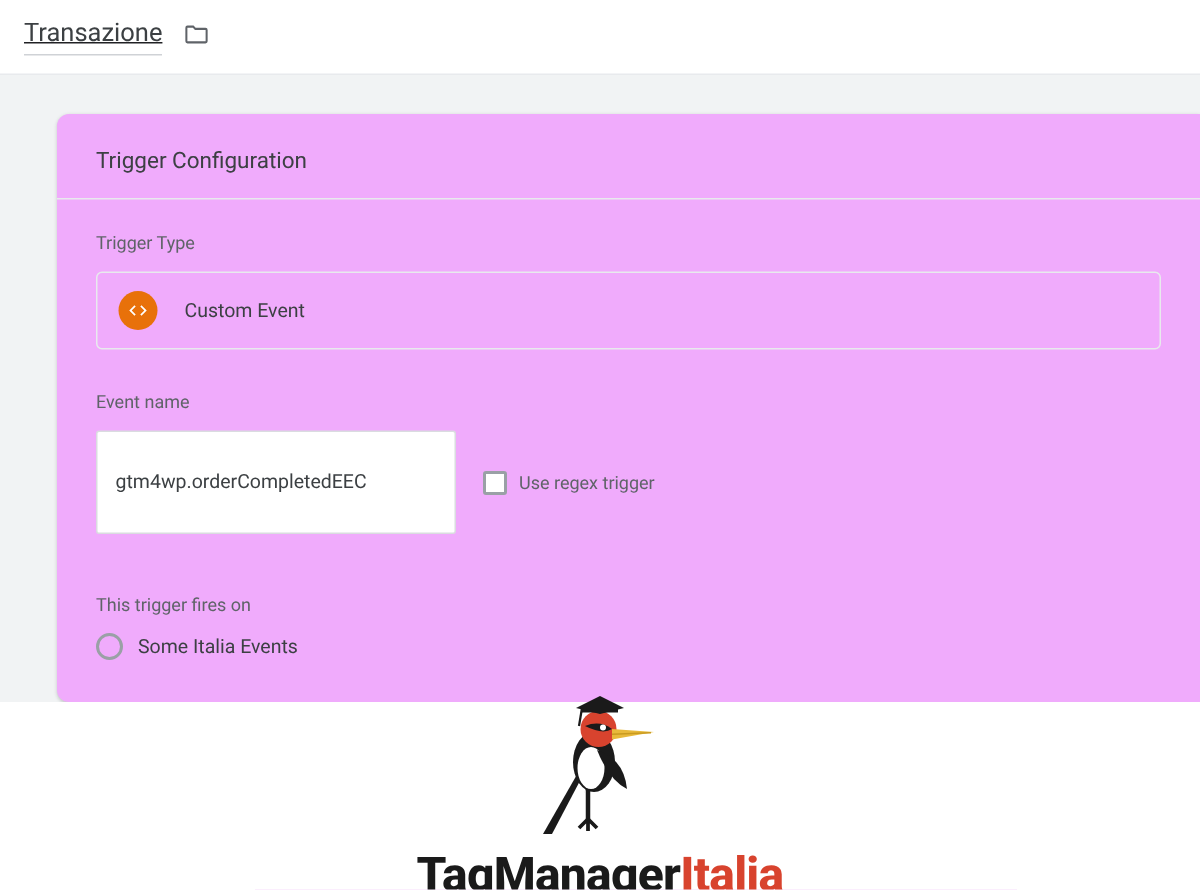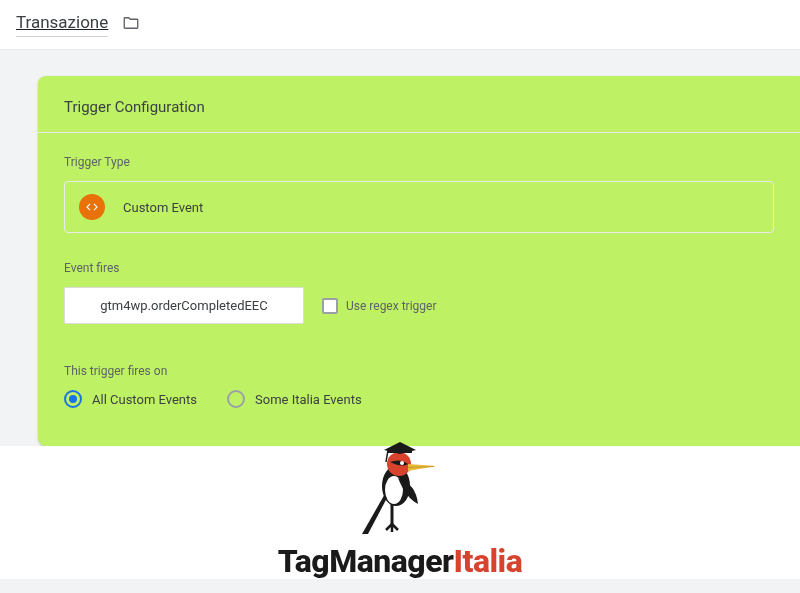--- a/index.html
+++ b/index.html
@@ -32,21 +32,21 @@
     fill: none;
     stroke: #5f6368;
     stroke-width: 1.8;
   }
   .workspace {
     background: #f1f3f4;
     height: calc(100% - 50px);
     padding-top: 26px;
   }
   .card {
-    background: #bef264;
+    background: #f0abfc;
     margin-left: 38px;
     border-radius: 8px 0 0 8px;
     box-shadow: 0 1px 2px rgba(60,64,67,0.15), 0 1px 3px rgba(60,64,67,0.1);
     padding: 22px 26px 28px 26px;
     min-height: 370px;
   }
   .card-title {
     font-size: 15px;
     color: #3c4043;
     font-weight: 400;
@@ -88,26 +88,25 @@
   }
   .event-row {
     display: flex;
     align-items: center;
     gap: 18px;
     margin-bottom: 40px;
   }
   .text-input {
     border: 1px solid #dadce0;
     border-radius: 2px;
-    padding: 10px 12px;
+    padding: 26px 12px;
     font-size: 13px;
     color: #3c4043;
     width: 240px;
     font-family: inherit;
-    text-align: center;
   }
   .checkbox-wrap {
     display: flex;
     align-items: center;
     gap: 8px;
     cursor: pointer;
   }
   .checkbox {
     width: 16px; height: 16px;
     border: 2px solid #9aa0a6;
@@ -194,35 +193,31 @@
     <div class="section-label">Trigger Type</div>
     <div class="type-row">
       <span class="circle-icon">
         <svg viewBox="0 0 24 24">
             <path d="M9.4 16.6 4.8 12l4.6-4.6L8 6l-6 6 6 6 1.4-1.4zM14.6 7.4 19.2 12l-4.6 4.6L16 18l6-6-6-6-1.4 1.4z"></path>
           </svg>
       </span>
       <span class="type-text">Custom Event</span>
     </div>
 
-    <div class="section-label">Event fires</div>
+    <div class="section-label">Event name</div>
     <div class="event-row">
       <input class="text-input" type="text" value="gtm4wp.orderCompletedEEC" style="">
       <label class="checkbox-wrap">
         <span class="checkbox"></span>
         <span class="checkbox-label">Use regex trigger</span>
       </label>
     </div>
 
     <div class="section-label">This trigger fires on</div>
     <div class="radio-row">
-      <label class="radio-opt">
-        <span class="radio checked"></span>
-        <span class="radio-label">All Custom Events</span>
-      </label>
       <label class="radio-opt">
         <span class="radio"></span>
         <span class="radio-label">Some Italia Events</span>
       </label>
     </div>
   </div>
 
   <div class="footer">
     <div class="logo-wrap">
       <span>

